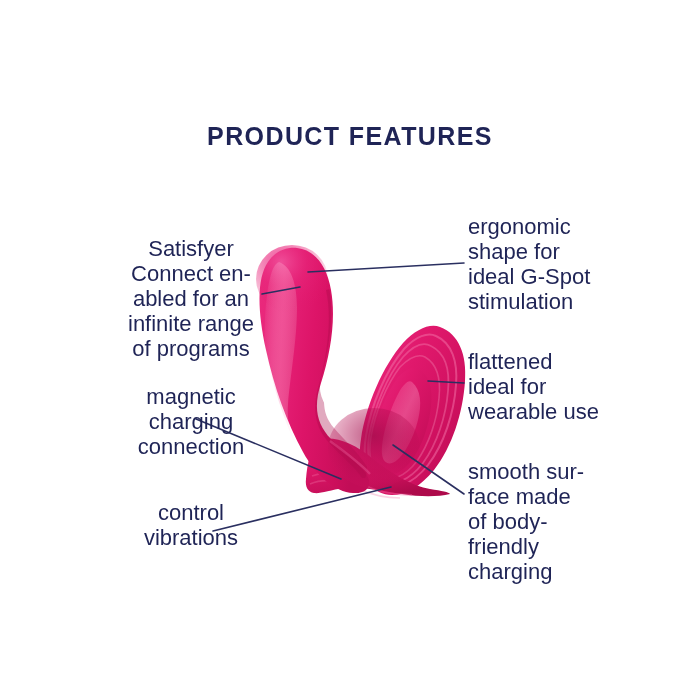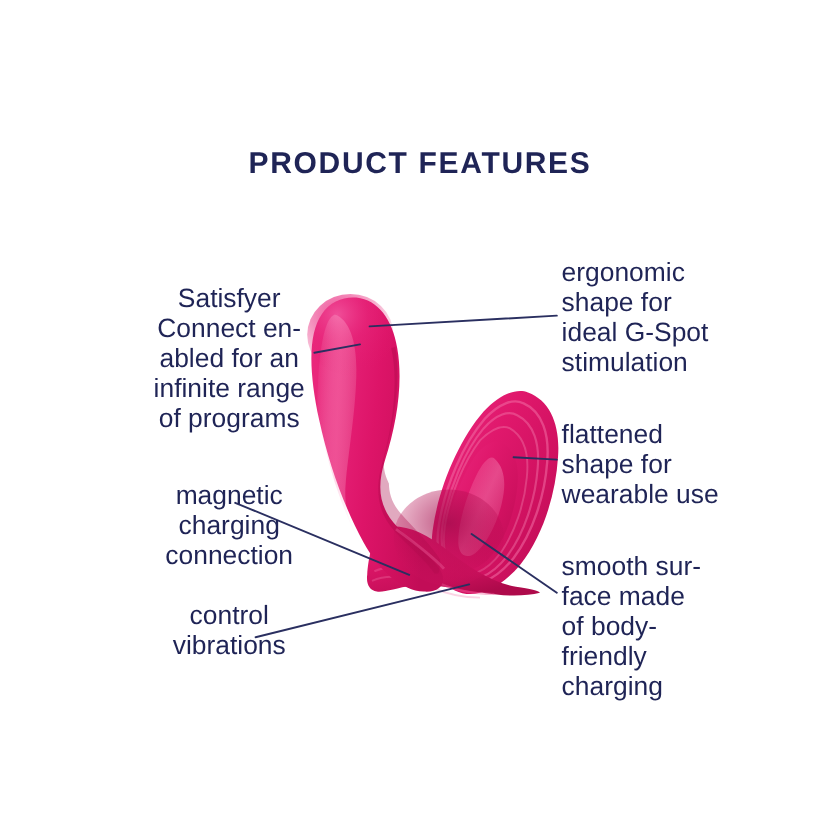--- a/index.html
+++ b/index.html
@@ -38,21 +38,21 @@
     font-family: "Liberation Sans", sans-serif;
     font-size: 22px;
     line-height: 25px;
     font-weight: 500;
     white-space: pre-line;
   }
   .callout.left  { text-align: center; }
   .callout.right { text-align: left; }
 
   #callout-connect    { left: 116px; top: 236px; width: 150px; }
-  #callout-magnetic   { left: 116px; top: 400px; width: 150px; }
+  #callout-magnetic   { left: 116px; top: 384px; width: 150px; }
   #callout-control    { left: 116px; top: 500px; width: 150px; }
   #callout-ergonomic  { left: 468px; top: 214px; width: 140px; }
   #callout-flattened  { left: 468px; top: 349px; width: 140px; }
   #callout-smooth     { left: 468px; top: 459px; width: 140px; }
 
   
   #stage {
     position: absolute;
     inset: 0;
     width: 700px;
@@ -274,21 +274,21 @@
 
   <div class="callout left" id="callout-control">control
 vibrations</div>
 
   <div class="callout right" id="callout-ergonomic">ergonomic
 shape for
 ideal G-Spot
 stimulation</div>
 
   <div class="callout right" id="callout-flattened">flattened
-shape for
+ideal for
 wearable use</div>
 
   <div class="callout right" id="callout-smooth">smooth sur-
 face made
 of body-
 friendly
 charging</div>
 
 </div>
 

